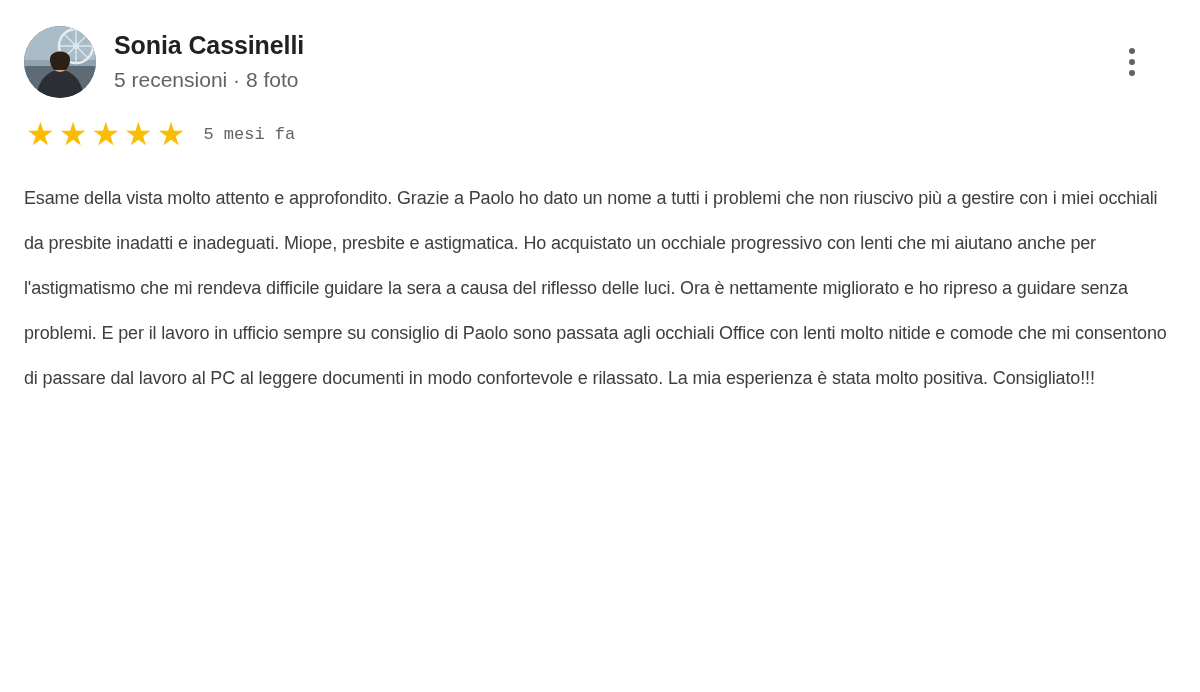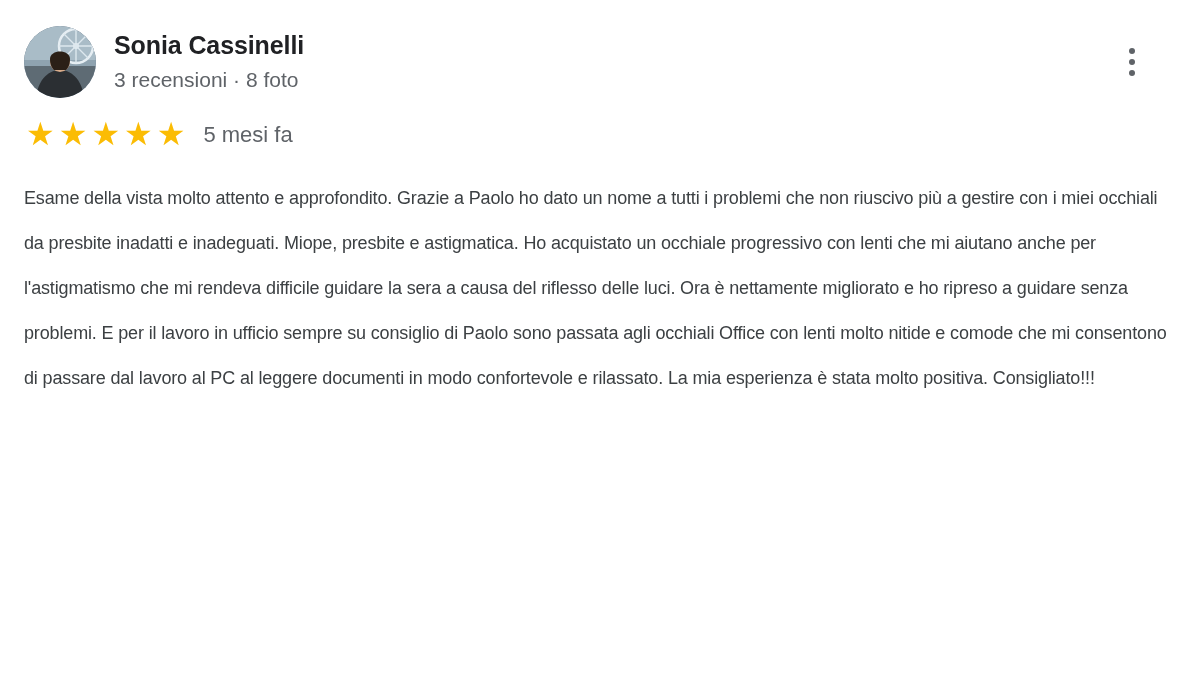--- a/index.html
+++ b/index.html
@@ -99,25 +99,26 @@
     display: flex;
     gap: 4px;
     line-height: 1;
   }
   .star {
     font-size: 32px;
     color: #fbbc04;
     line-height: 32px;
   }
   .review-age {
-    font-size: 22px;
+    font-size: 17px;
     color: #5f6368;
     line-height: 24px;
     position: relative;
     top: 1px;
+    font-family: Liberation Mono, monospace;
   }
 
   
   .review-text {
     margin-top: 26px;
     font-size: 18px;
     line-height: 45px;
     color: #3c4043;
     letter-spacing: -0.15px;
     max-width: 1160px;
@@ -147,21 +148,21 @@
           <rect x="0" y="40" width="72" height="32" fill="#5e6b74"></rect>
           <path d="M12 72 C14 52 26 44 36 44 C46 44 58 52 60 72 Z" fill="#2b2f33"></path>
           <circle cx="36" cy="36" r="10" fill="#d8ab8a"></circle>
           <path d="M26 33 C26 23 46 23 46 33 C46 39 44 42 42 44 L30 44 C28 42 26 39 26 33 Z" fill="#2b2017"></path>
         </g>
       </svg>
     </div>
 
     <div class="reviewer-block">
       <div class="reviewer-name">Sonia Cassinelli</div>
-      <div class="reviewer-meta">3 recensioni · 8 foto</div>
+      <div class="reviewer-meta">5 recensioni · 8 foto</div>
     </div>
 
     <div class="spacer"></div>
 
     <div class="more-button" title="">
       <span></span>
       <span></span>
       <span></span>
     </div>
   </div>

